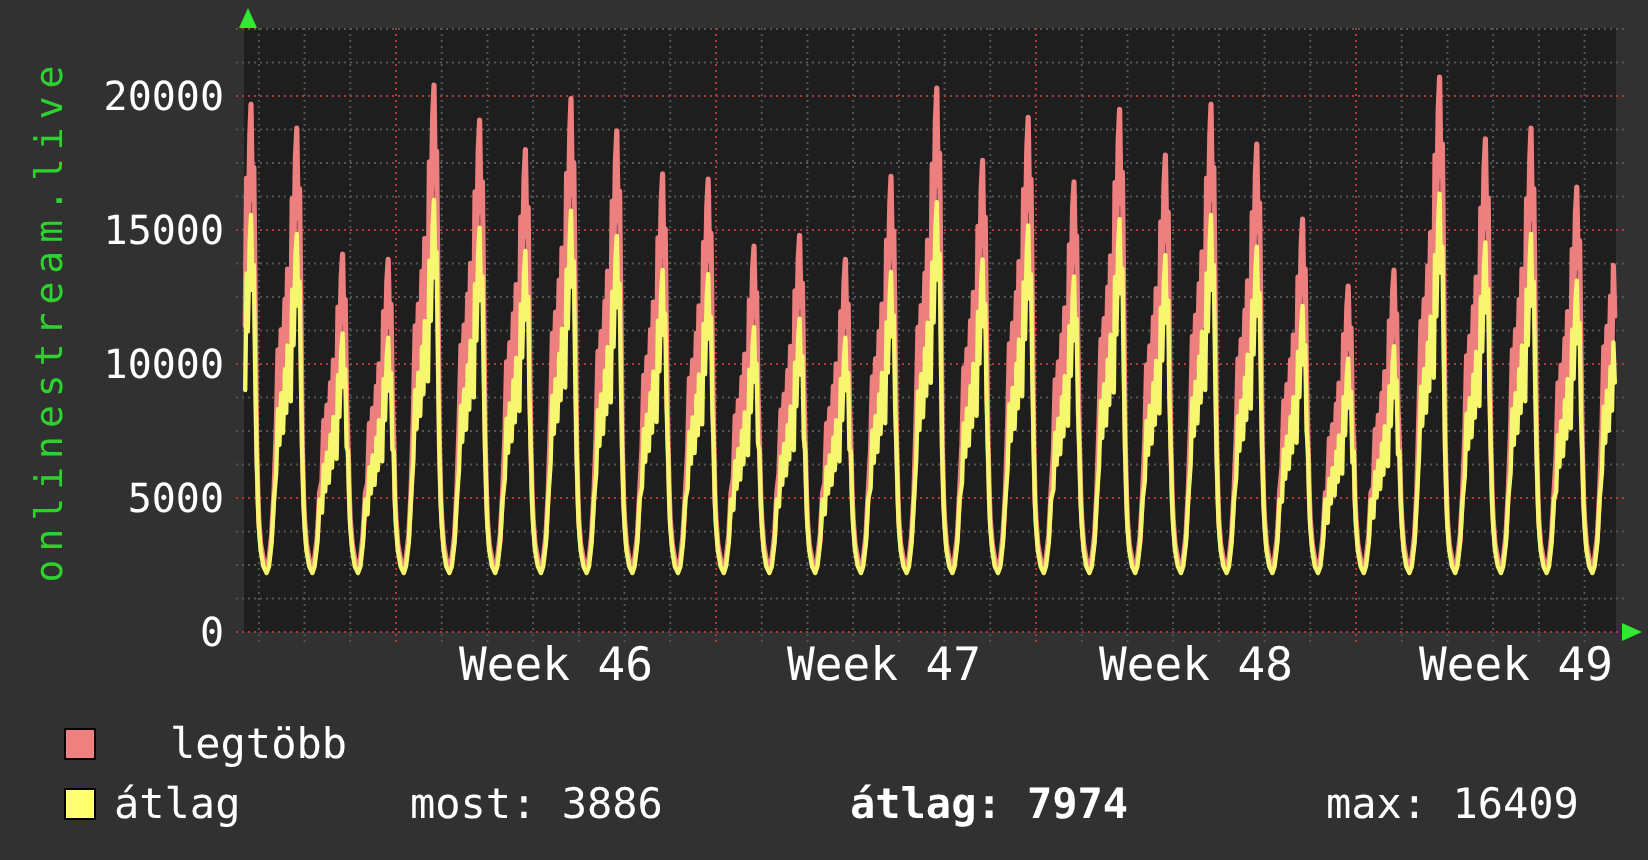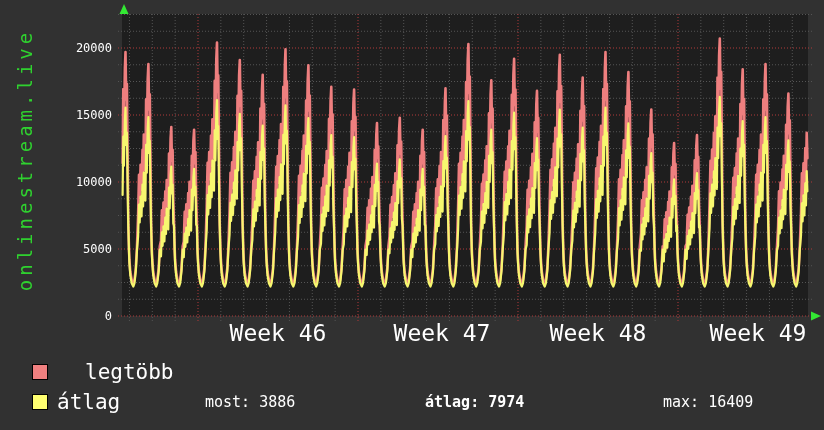--- a/index.html
+++ b/index.html
@@ -1,27 +1,27 @@
 <!DOCTYPE html>
 <html><head>
 <meta charset="utf-8">
 <style>
   html,body{margin:0;padding:0;background:#313131;}
   #graph{position:relative;width:824px;height:430px;background:#313131;
          font-family:"DejaVu Sans Mono","Liberation Mono",monospace;overflow:hidden;}
   #plot-bg{position:absolute;left:122px;top:14px;width:686px;height:302px;background:#1e1e1e;}
   svg{position:absolute;left:0;top:0;}
-  .ylab{position:absolute;width:112px;text-align:right;color:#ffffff;font-size:12px;line-height:22px;}
+  .ylab{position:absolute;width:112px;text-align:right;color:#ffffff;font-size:20px;line-height:22px;}
   .wlab{position:absolute;width:160px;text-align:center;color:#ffffff;font-size:23px;line-height:22px;}
   #vtitle{position:absolute;left:-122px;top:146px;width:300px;height:28px;text-align:center;
           color:#2fd12f;font-size:19px;letter-spacing:4px;white-space:nowrap;
           transform:rotate(-90deg);}
   .swatch{position:absolute;width:14px;height:14px;border:1px solid #000000;}
   .leglab{position:absolute;color:#ffffff;font-size:21px;line-height:25px;}
-  .stat{position:absolute;color:#ffffff;font-size:15px;line-height:25px;white-space:pre;}
+  .stat{position:absolute;color:#ffffff;font-size:21px;line-height:25px;white-space:pre;}
 </style>
 </head>
 <body>
 
 <div id="graph">
   <div id="plot-bg" style="background: rgb(30, 30, 30);"></div>
   <svg id="chart-svg" width="824" height="430">
     <g id="grid-layer">
         <line x1="118" y1="316" x2="812" y2="316" stroke="#b03a3a" stroke-width="1" stroke-dasharray="1 2"></line>
         <line x1="118" y1="299.25" x2="812" y2="299.25" stroke="#555555" stroke-width="1" stroke-dasharray="1 2"></line>

